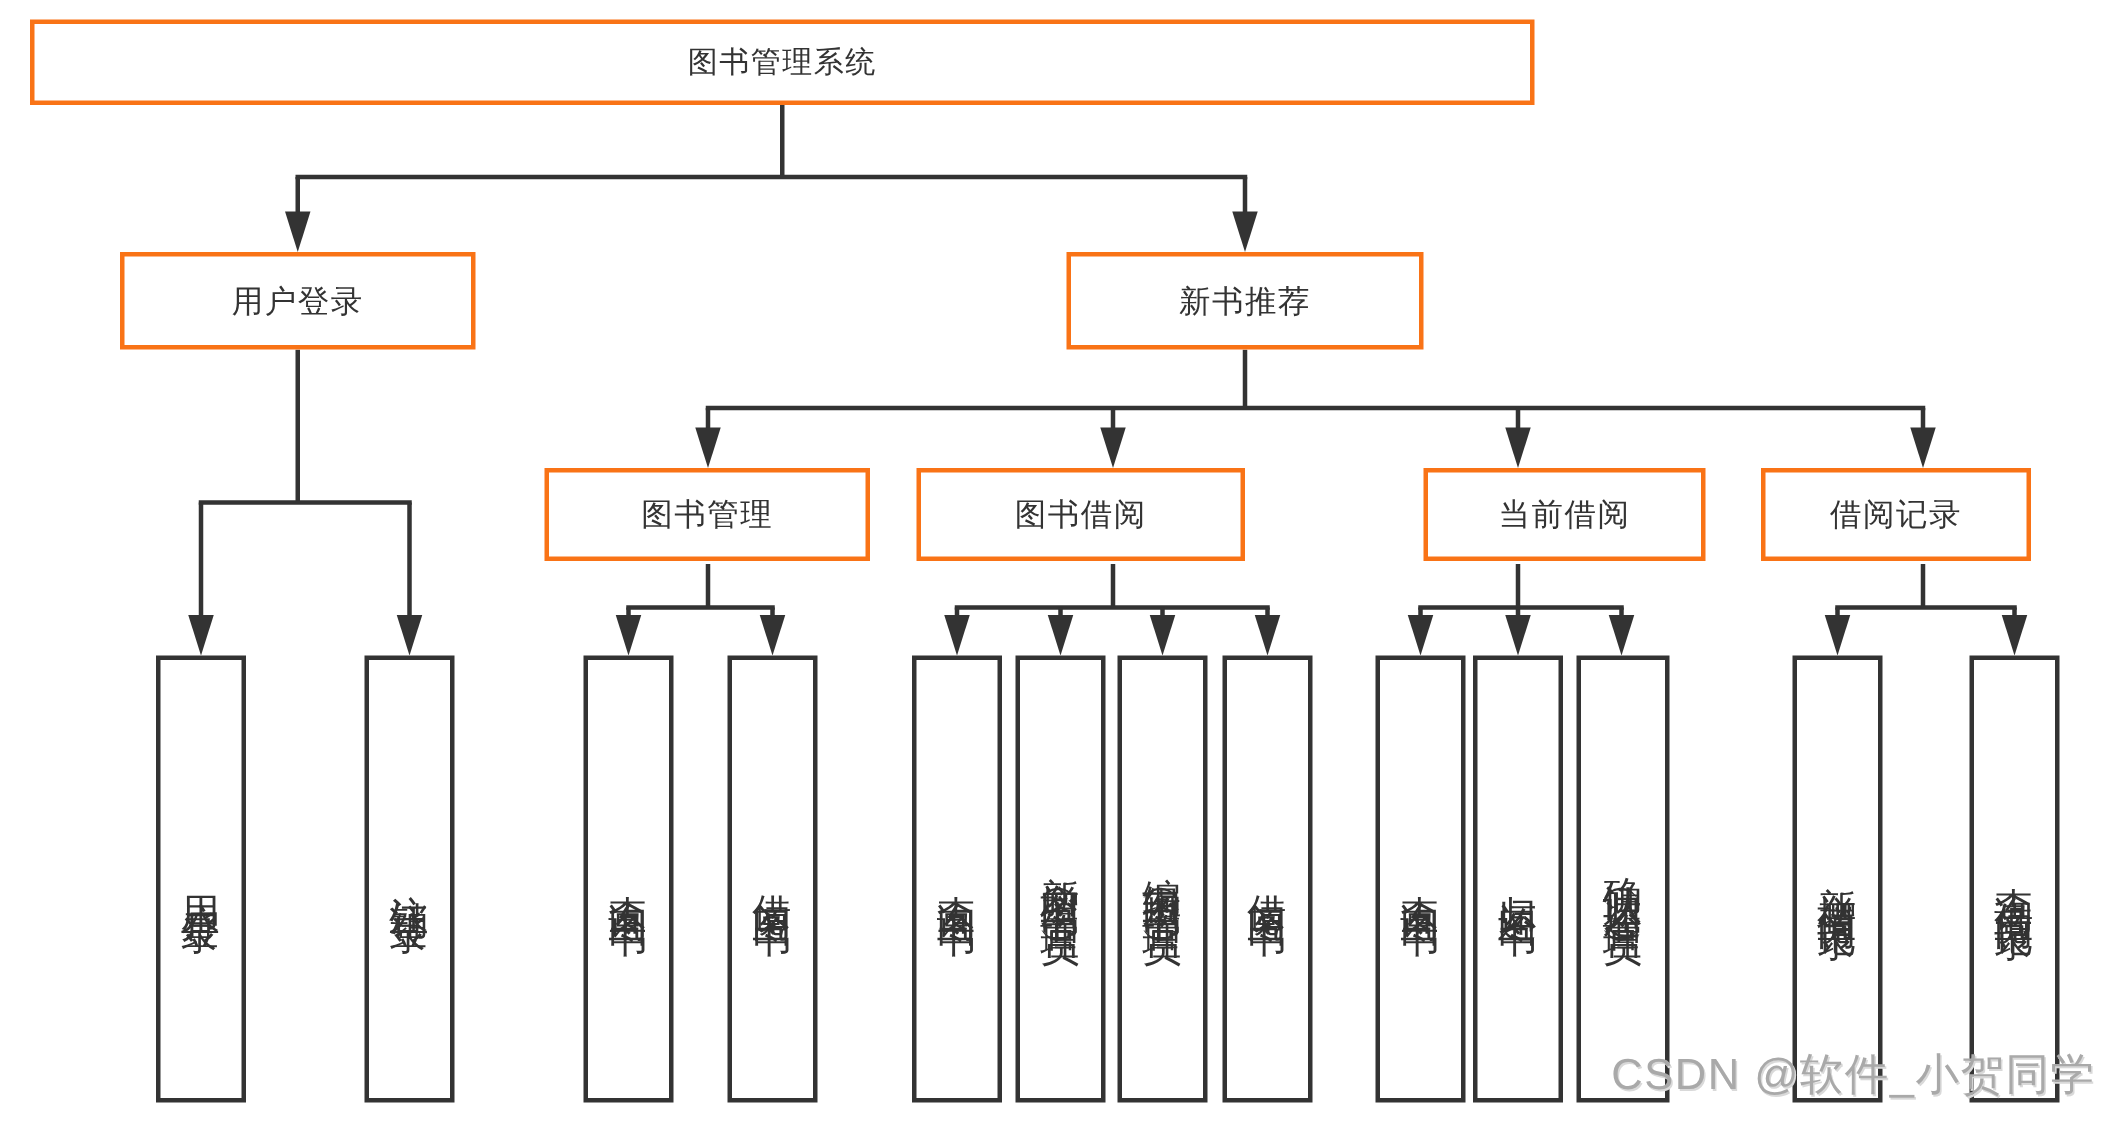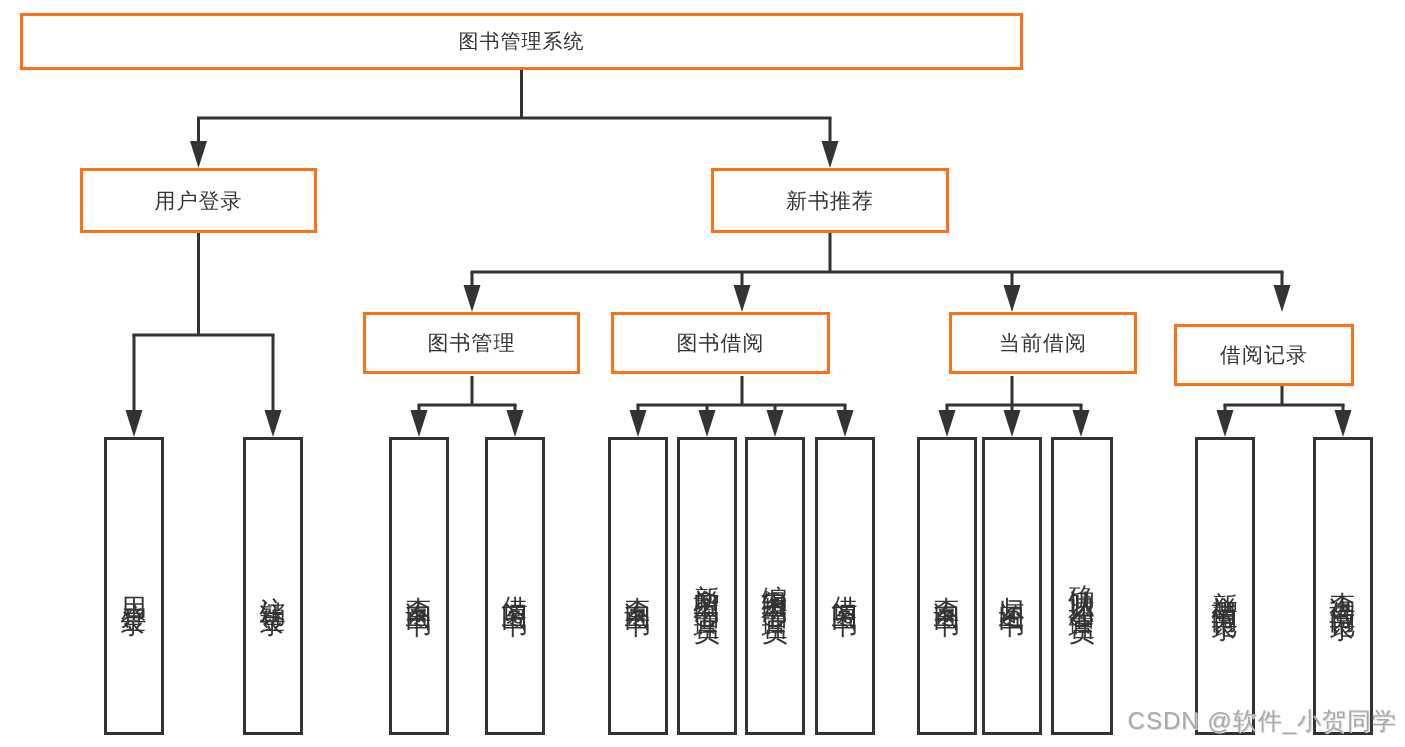--- a/index.html
+++ b/index.html
@@ -51,21 +51,21 @@
     font-size: 26px;
     letter-spacing: 5px;
     line-height: 1;
     white-space: nowrap;
   }
   .watermark {
     position: absolute;
     right: 8px;
     bottom: 10px;
     color: #a9a9a9;
-    font-size: 24px;
+    font-size: 29px;
     letter-spacing: 1px;
     z-index: 3;
     text-shadow: 1px 1px 0 #d9d9d9;
   }
 </style>
 </head>
 <body>
 
 <div class="canvas">
 
@@ -120,21 +120,21 @@
   </svg>
 
   <div class="box" style="left:20px; top:13px; width:1003px; height:57px; font-size:20px;">图书管理系统</div>
 
   <div class="box" style="left:80px; top:168px; width:237px; height:65px;">用户登录</div>
   <div class="box" style="left:711px; top:168px; width:238px; height:65px;">新书推荐</div>
 
   <div class="box" style="left:363px; top:312px; width:217px; height:62px;">图书管理</div>
   <div class="box" style="left:611px; top:312px; width:219px; height:62px;">图书借阅</div>
   <div class="box" style="left:904px; top:312px; width:188px; height:62px;margin-left:45px;">当前借阅</div>
-  <div class="box" style="left:1174px; top:312px; width:180px; height:62px;margin-top:12px;">借阅记录</div>
+  <div class="box" style="left:1174px; top:312px; width:180px; height:62px;">借阅记录</div>
 
   <div class="leaf" style="left:104px; top:437px; width:60px; height:298px;">
     <span>用户登录</span>
   </div>
   <div class="leaf" style="left:243px; top:437px; width:60px; height:298px;">
     <span>注销登录</span>
   </div>
 
   <div class="leaf" style="left:389px; top:437px; width:60px; height:298px;">
     <span>查询图书</span>

